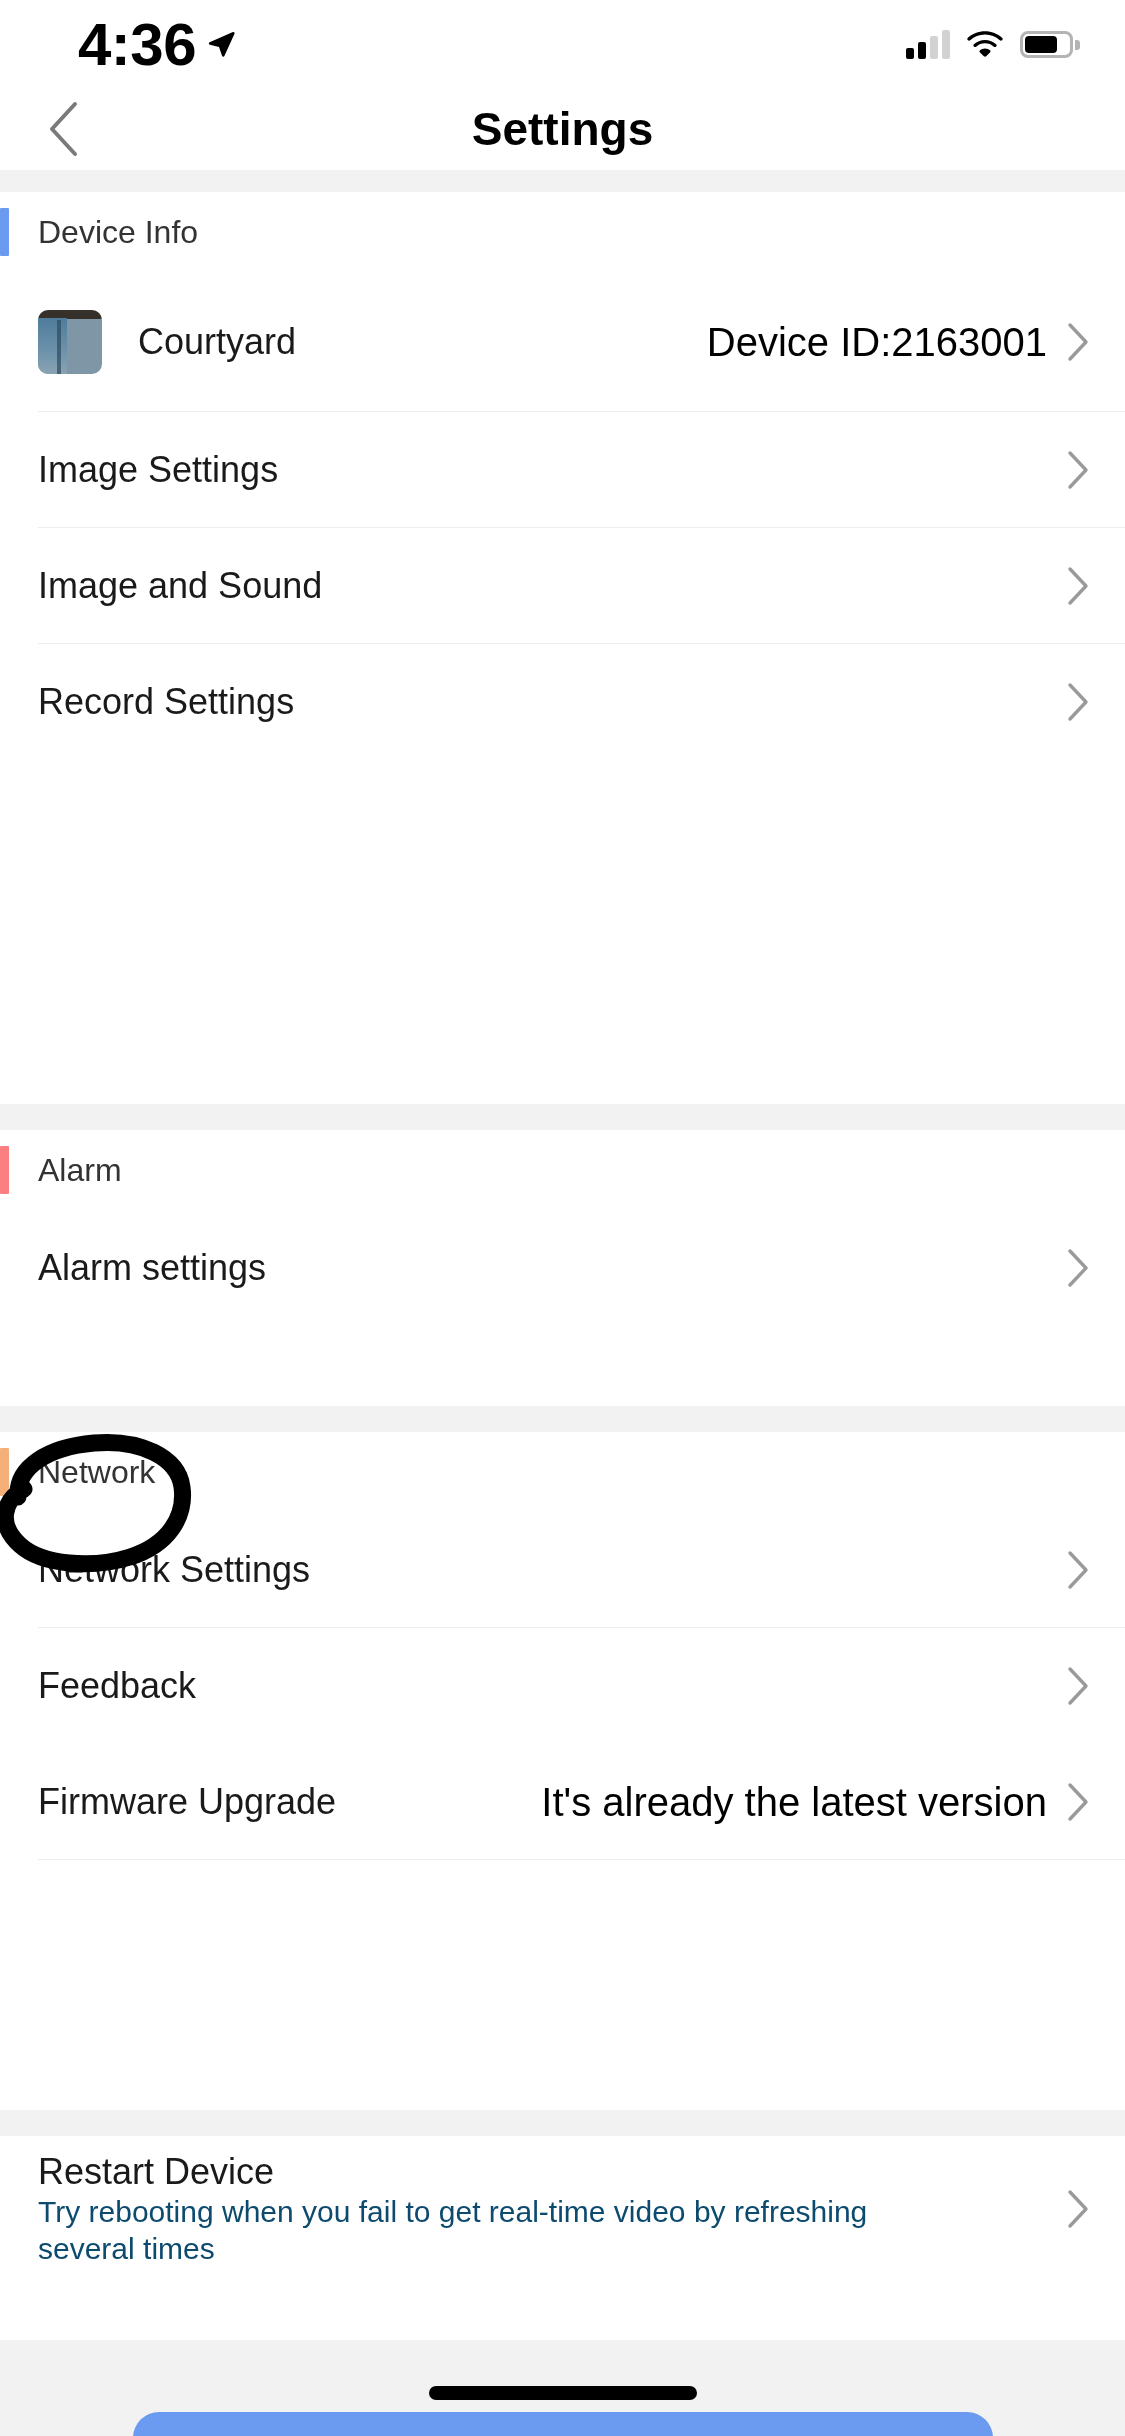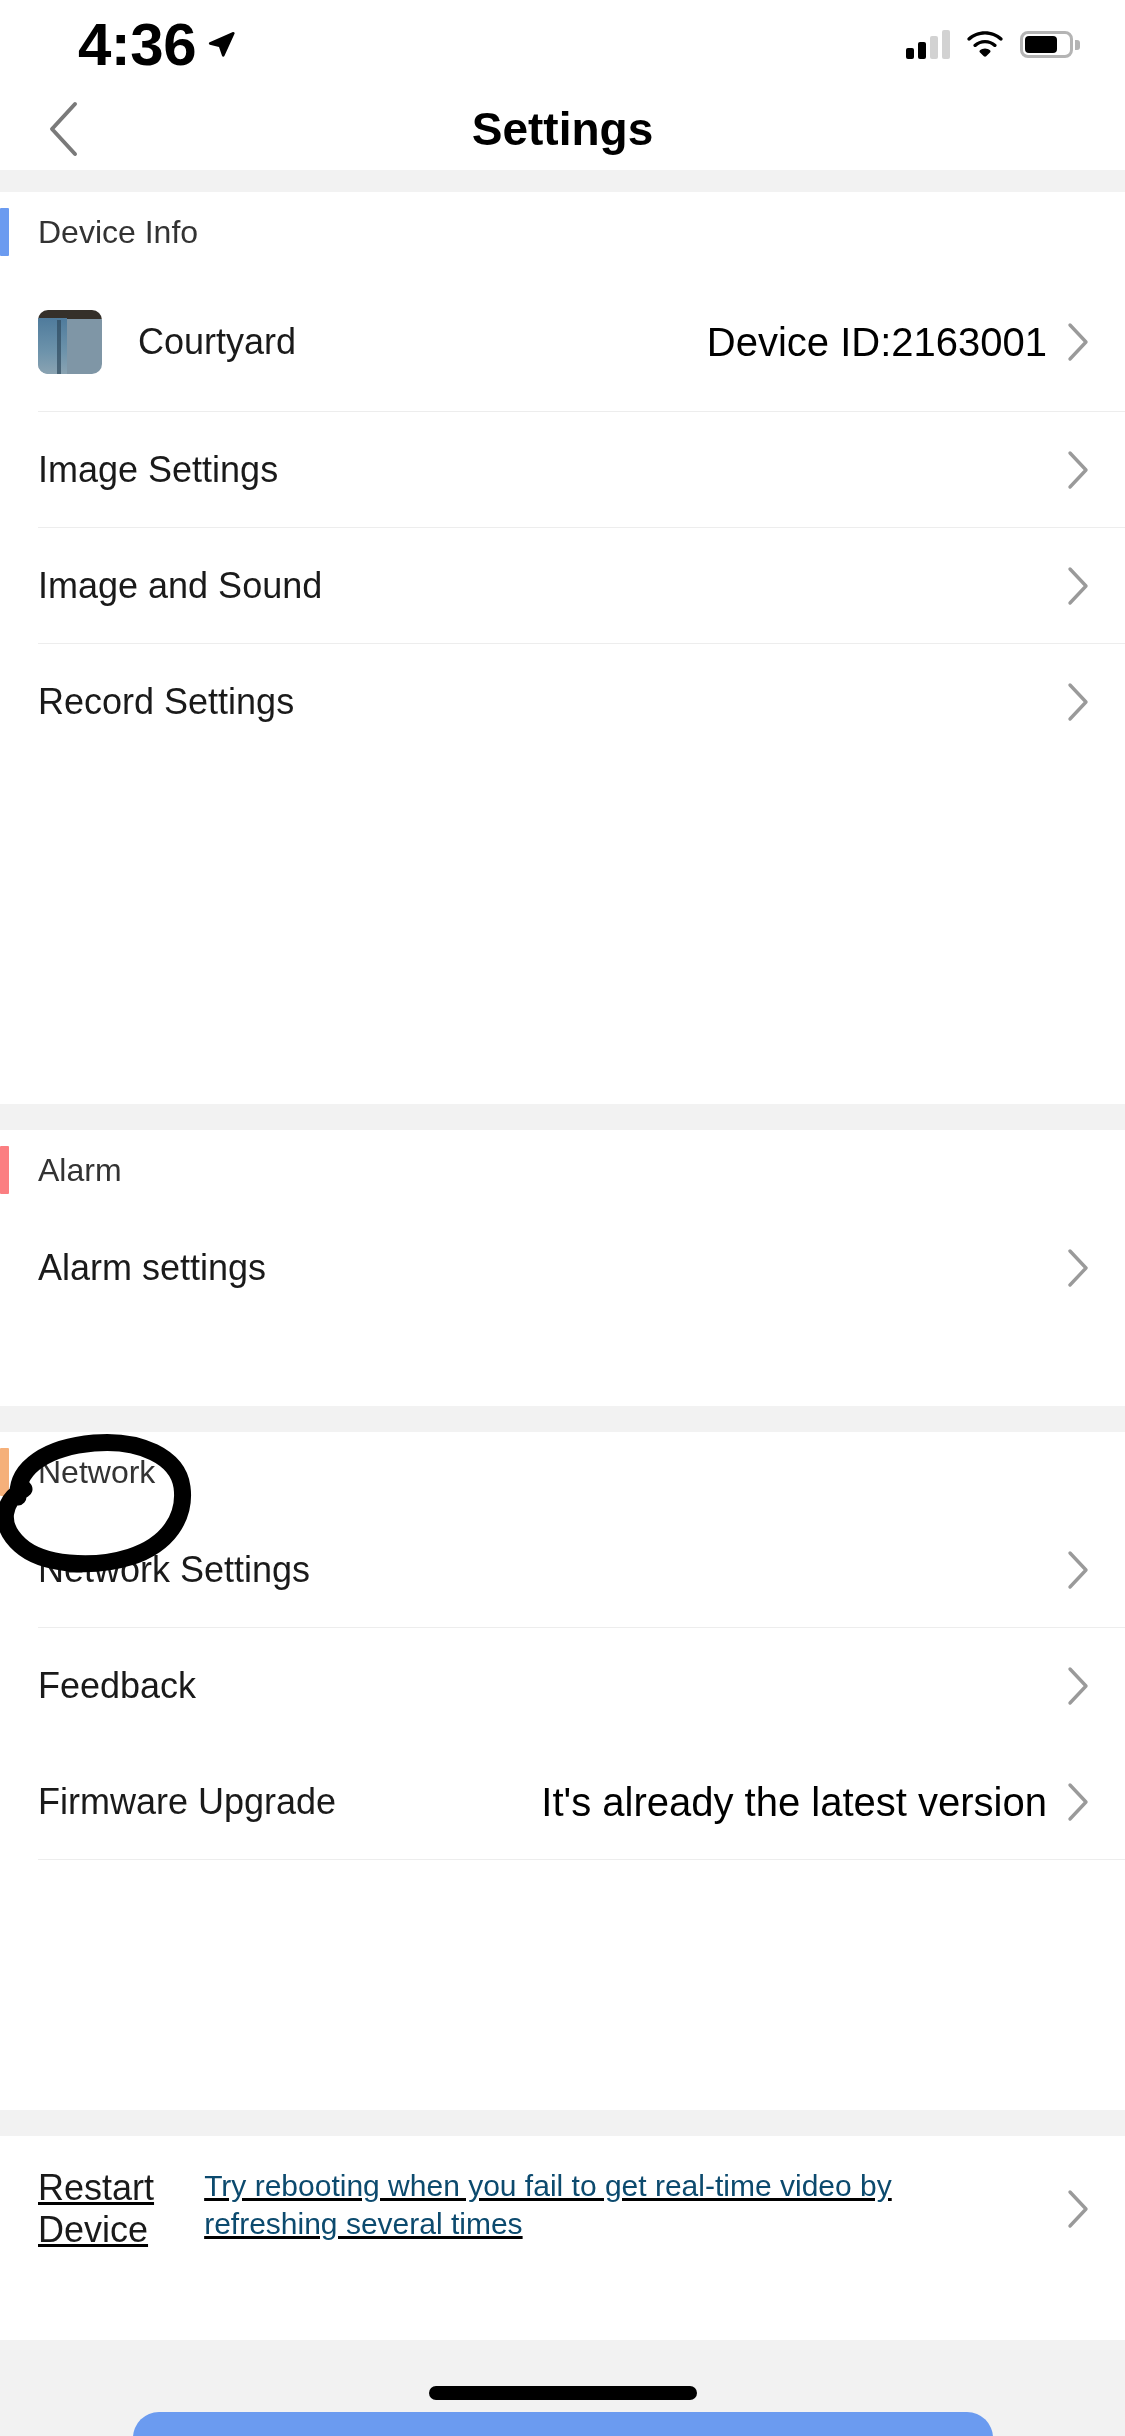--- a/index.html
+++ b/index.html
@@ -78,21 +78,21 @@
     background:linear-gradient(180deg,#35302a 0%,#35302a 14%,#7f96a6 14%,#7f96a6 100%);
   }
   .thumb .sky { position:absolute; left:0; top:13%; bottom:0; width:46%;
                 background:linear-gradient(180deg,#4f7b9c 0%,#6d93ab 60%,#8aa3b2 100%); }
   .thumb .wall { position:absolute; right:0; top:13%; bottom:0; width:56%;
                  background:linear-gradient(160deg,#cdbda7 0%,#b9a territory 0%,#c7b49c 45%,#a8917a 100%); }
   .thumb .pole { position:absolute; left:30%; top:15%; bottom:0; width:4px; background:#2f4a5e; opacity:.7; }
 
   
   .row-stack { align-items:center; min-height:150px; padding-top:14px; padding-bottom:18px; }
-  .stack-text { display:flex; flex-direction:row; max-width:880px;text-decoration:underline; }
+  .stack-text { display:flex; flex-direction:column; max-width:880px; }
   .stack-title { font-size:36px; color:#1a1a1a; }
   .stack-sub { font-size:30px; color:#0c4a6e; line-height:1.25; }
 
   
   .annot { position:absolute; pointer-events:none; z-index:40; }
 
   
   .home-ind {
     position:absolute; left:50%; transform:translateX(-50%);
     width:268px; height:14px; background:#000; border-radius:8px;

